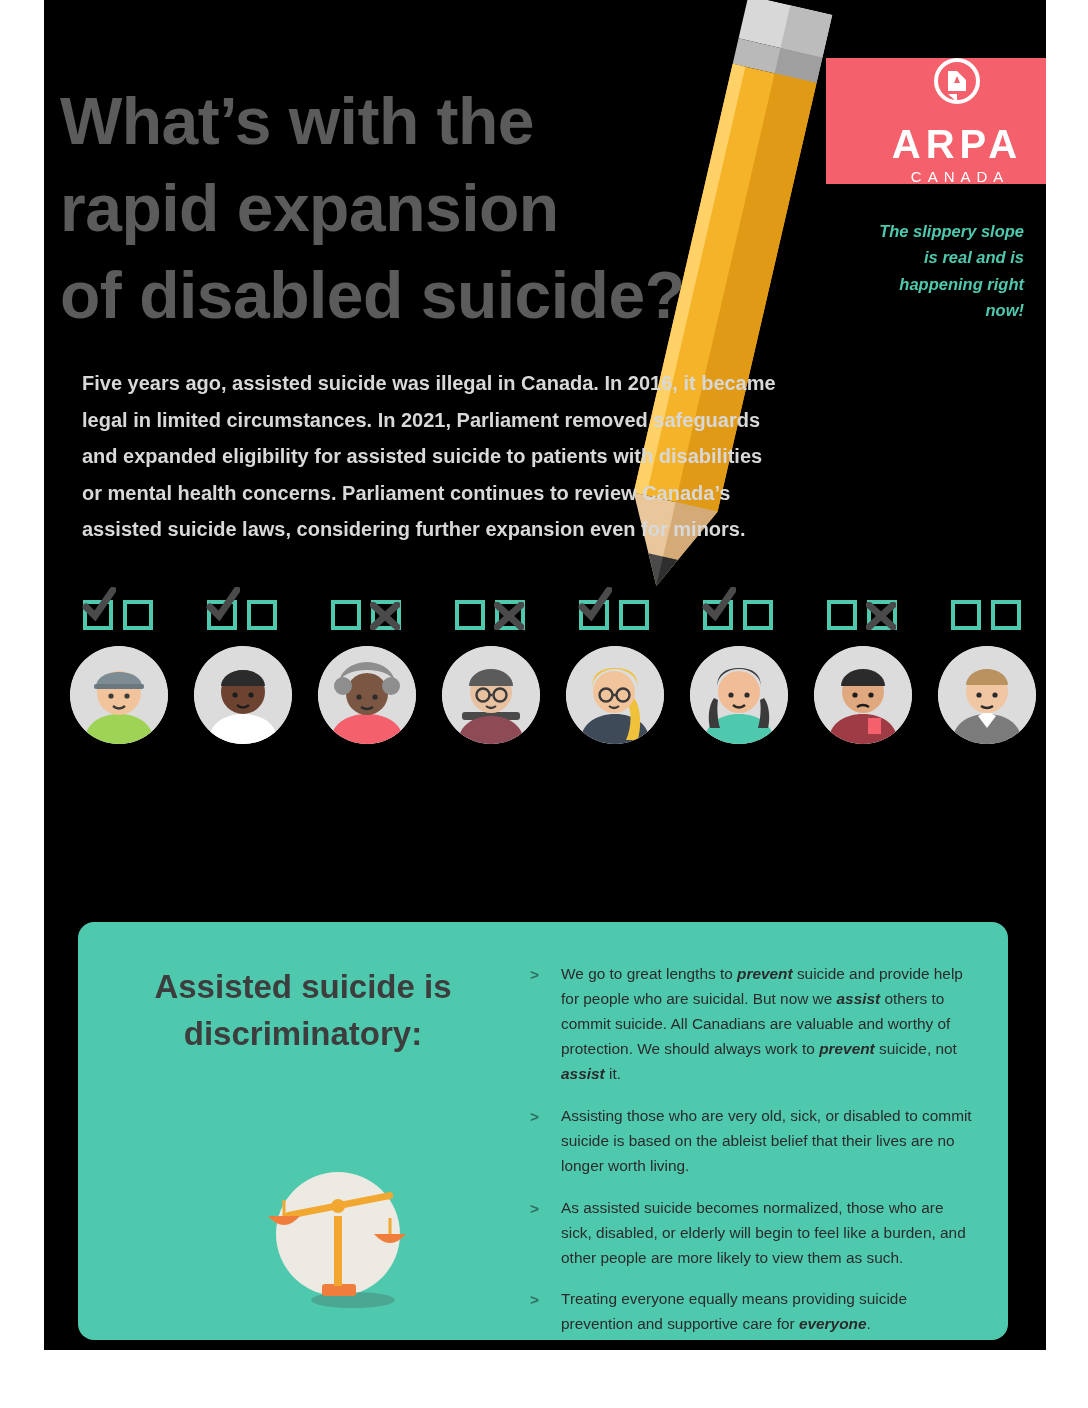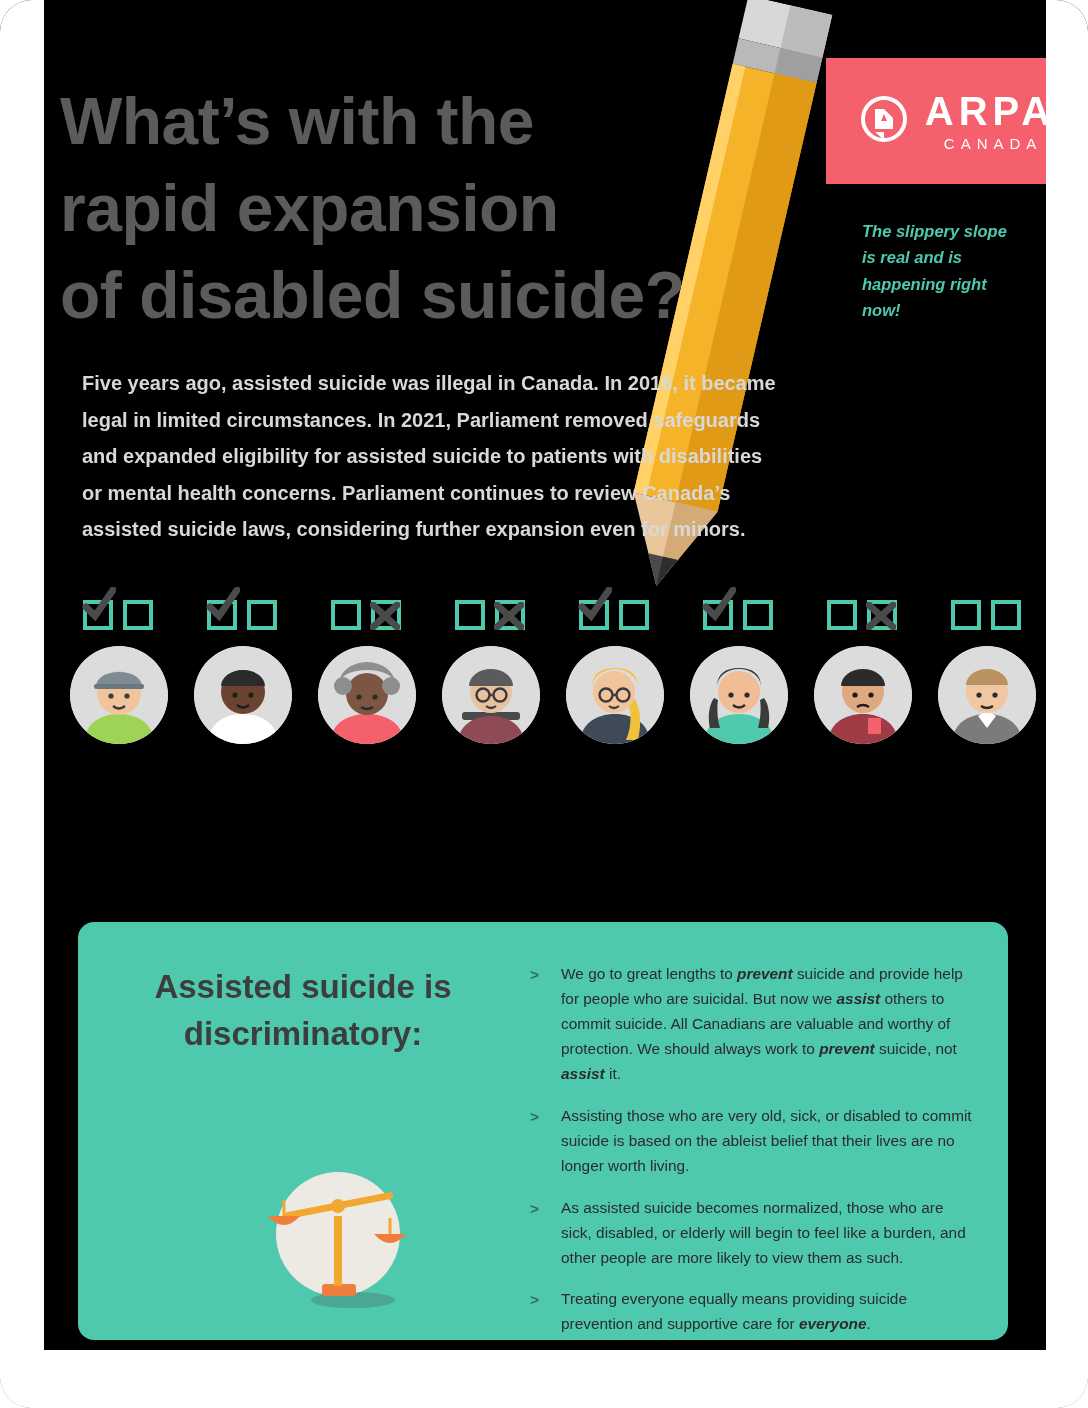--- a/index.html
+++ b/index.html
@@ -8,55 +8,55 @@
     height: 1408px;
     background: #ffffff;
     font-family: "Liberation Sans", sans-serif;
   }
   #page {
     position: relative;
     width: 1088px;
     height: 1408px;
     background: #000000;
     overflow: hidden;
-    border-radius: 32px;
   }
   
   .edge { position: absolute; background: #ffffff; }
   .edge.left   { left: 0; top: 0; width: 44px; height: 1408px; }
   .edge.right  { right: 0; top: 0; width: 42px; height: 1408px; }
   .edge.bottom { left: 0; bottom: 0; width: 1088px; height: 58px; }
 
   
   .logo-badge {
     position: absolute;
     left: 826px; top: 58px;
     width: 262px; height: 126px;
     background: #f4606c;
     display: flex; align-items: center; justify-content: center;
     gap: 16px;
+    flex-direction: column;
   }
   .logo-mark { width: 50px; height: 50px; position: relative; }
   .logo-mark svg { display: block; }
   .logo-text { color: #ffffff; line-height: 1; }
   .logo-text .big {
     font-size: 40px; font-weight: bold; letter-spacing: 5px;
     display: block;
   }
   .logo-text .small {
     font-size: 15px; letter-spacing: 6px; display: block;
     margin-top: 5px; margin-left: 19px;
   }
 
   
   .slope-note {
     position: absolute;
     left: 862px; top: 218px;
     width: 162px;
-    text-align: left;
+    text-align: right;
     color: #4fc9ae;
     font-size: 16.5px;
     font-style: italic;
     font-weight: bold;
     line-height: 1.6;
   }
 
   
   .headline {
     position: absolute;

